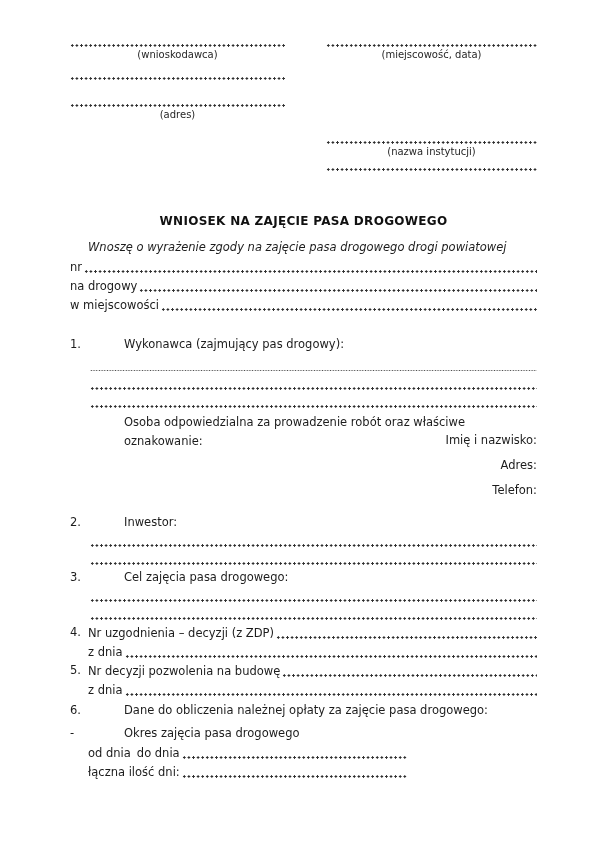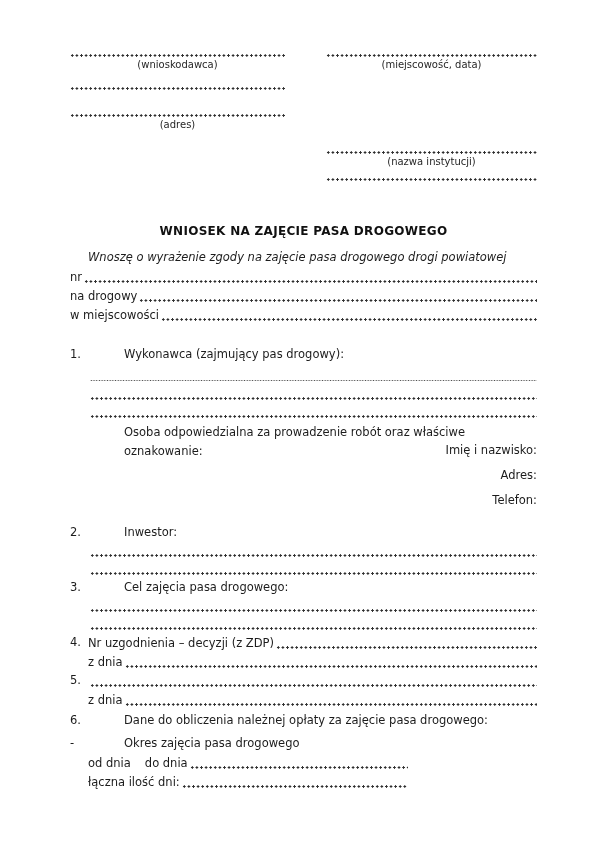--- a/index.html
+++ b/index.html
@@ -1,20 +1,20 @@
 <!DOCTYPE html>
 <html><head>
 <meta charset="utf-8">
 <style>
   html,body{margin:0;padding:0;background:#fff;}
   .page{
     position:relative;
     width:600px;height:849px;
     box-sizing:border-box;
-    padding:50px 63px 0 70px;
+    padding:40px 63px 0 70px;
     background:#fff;
     font-family:"DejaVu Sans","Liberation Sans",sans-serif;
     font-size:11.5px;
     color:#1c1c1c;
     overflow:hidden;
   }
   
   .leader{
     flex:1 1 auto;
     height:5px;
@@ -62,21 +62,21 @@
   .list{margin-top:21px;}
   .item{display:flex;}
   .num{flex:0 0 18px;height:19px;line-height:19px;}
   .content{flex:1 1 auto;min-width:0;}
   .textline{height:19px;line-height:19px;margin-left:36px;}
   .row .lbl{white-space:nowrap;line-height:17px;}
   .mt2{margin-top:2px;} .mt4{margin-top:4px;} .mt6{margin-top:6px;}
   .h18{height:18px;}
   .w320{width:320px;}
   .lead130{flex:0 0 130px;}
-  .gap4{margin-left:12px;}
+  .gap4{margin-left:4px;}
   .gap12{margin-left:12px;}
 </style>
 </head>
 <body>
 
 <div class="page">
 
   <div class="header">
     <div class="hcol left">
       <div class="dotline"></div>
@@ -184,20 +184,21 @@
           <span class="lbl">z dnia</span>
           <i class="leader"></i>
         </div>
       </div>
     </div>
 
     <div class="item">
       <div class="num">5.</div>
       <div class="content">
         <div class="row">
+          <span class="lbl">Nr decyzji pozwolenia na budowę</span>
           <i class="leader"></i>
         </div>
         <div class="row">
           <span class="lbl">z dnia</span>
           <i class="leader"></i>
         </div>
       </div>
     </div>
 
     <div class="item mt2">

